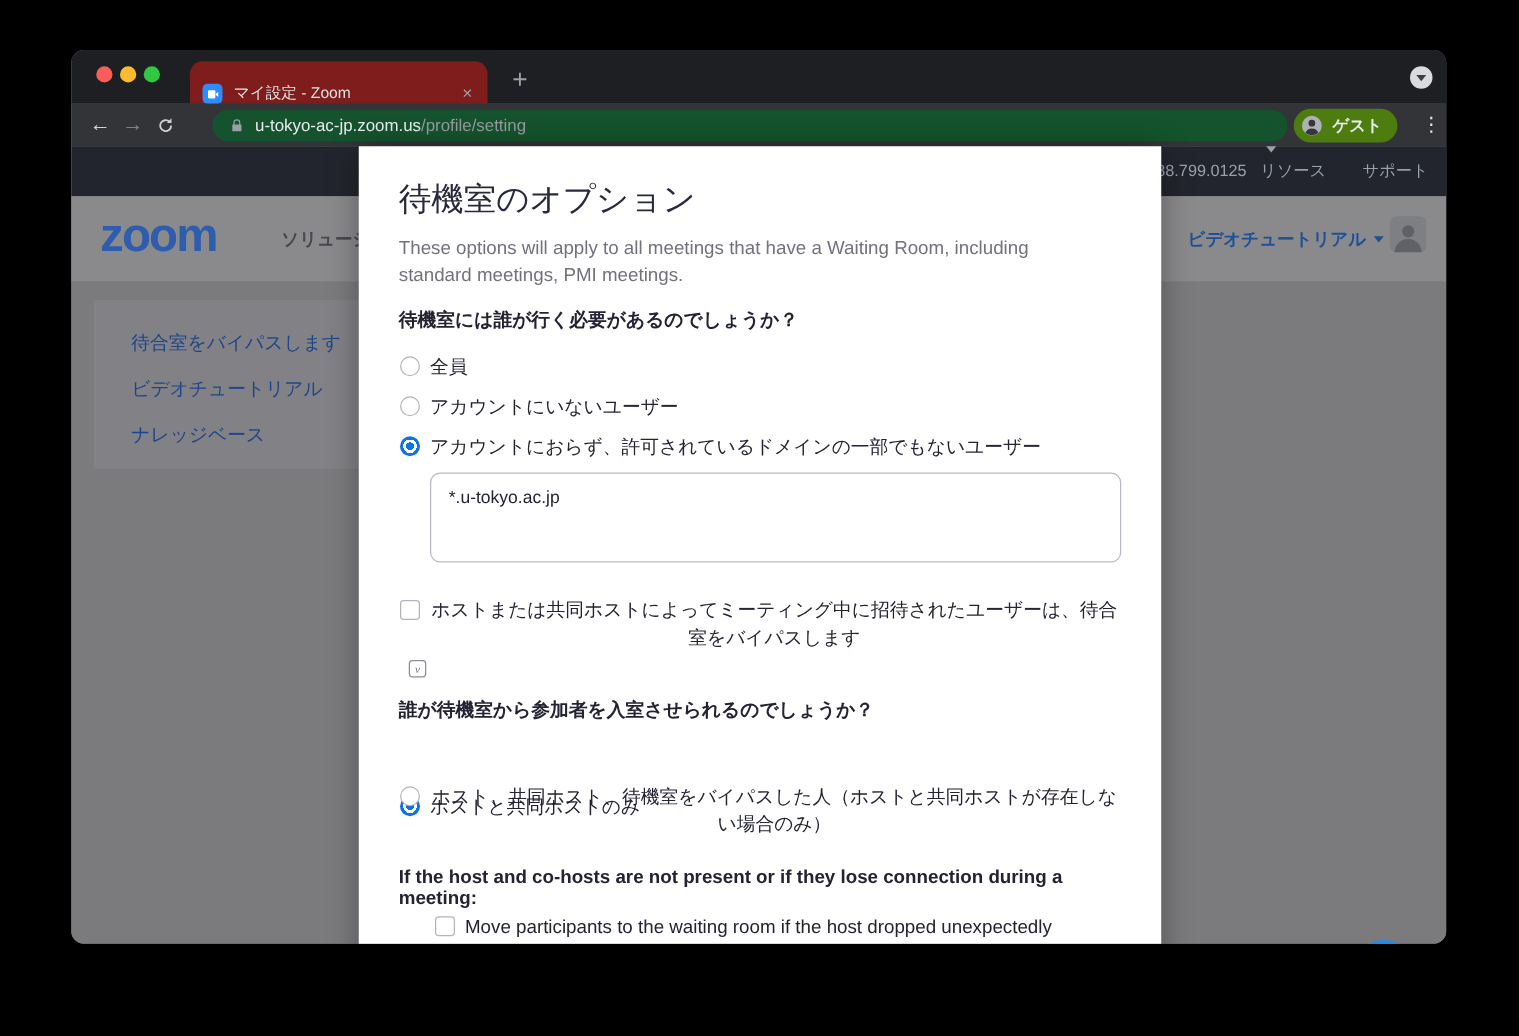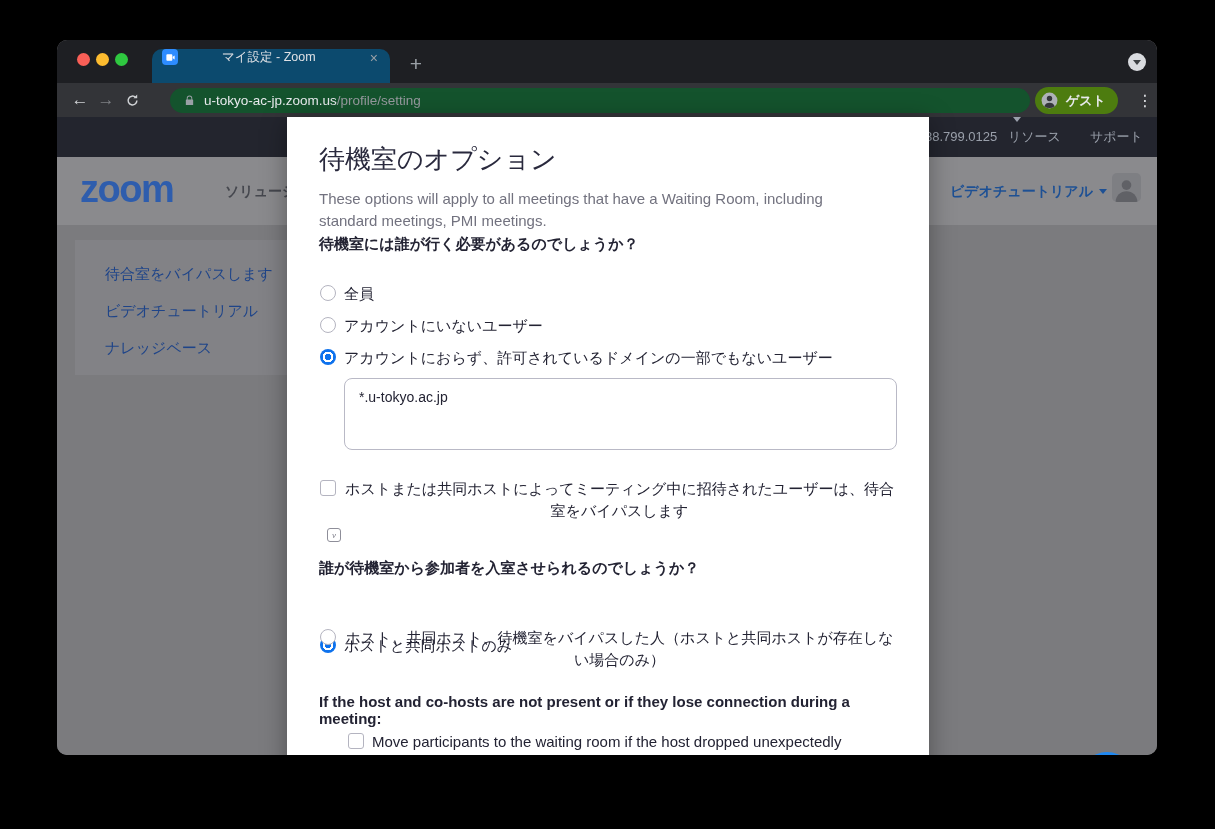--- a/index.html
+++ b/index.html
@@ -8,22 +8,22 @@
 
   .window { position:absolute; left:57px; top:40px; width:1100px; height:715px;
             border-radius:10px; overflow:hidden; background:#7b7b7e; }
 
   
   .tabstrip { position:absolute; left:0; top:0; width:100%; height:43px; background:#1e1f23; }
   .light { position:absolute; top:13px; width:13px; height:13px; border-radius:50%; }
   .light.r { left:20px; background:#f95f57; }
   .light.y { left:39px; background:#fcbb2f; }
   .light.g { left:58px; background:#2fc840; }
-  .tab { position:absolute; left:95px; top:9px; width:238px; height:34px; background:#0c4a6e;
-         border-radius:10px 10px 0 0; display:flex; align-items:flex-start; padding:0 10px;gap:35px; }
+  .tab { position:absolute; left:95px; top:9px; width:238px; height:34px; background:#7f1d1d;
+         border-radius:10px 10px 0 0; display:flex; align-items:flex-end; padding:0 10px; }
   .favicon { width:16px; height:16px; border-radius:4px; background:#2d8cff; flex:0 0 16px;
              display:flex; align-items:center; justify-content:center; }
   .tab-title { flex:1; margin-left:9px; font-size:12.5px; color:#dfe1e5; white-space:nowrap;
                overflow:hidden; }
   .tab-close { color:#9aa0a6; font-size:14px; line-height:14px; padding:2px; cursor:default; }
   .newtab { position:absolute; left:344px; top:10px; width:30px; height:30px; color:#9aa0a6;
             font-size:21px; text-align:center; line-height:28px; }
   .tabsearch { position:absolute; left:1071px; top:13px; width:18px; height:18px; border-radius:50%;
                background:#d9dbdf; display:flex; align-items:center; justify-content:center; }
   .caret { display:inline-block; width:0; height:0; border-left:4px solid transparent;
@@ -69,21 +69,21 @@
   .quicklink { position:absolute; left:48px; font-size:15px; color:#1e4489; white-space:nowrap; }
   .ql0 { top:40px; } .ql1 { top:77px; } .ql2 { top:114px; }
 
   
   .modal { position:absolute; left:230px; top:0; width:642px; height:715px; background:#fff;
            box-shadow:0 4px 24px rgba(0,0,0,0.35); color:#232333; }
   .m-title { position:absolute; left:32px; top:25px; font-size:26px; font-weight:500; color:#29293d; }
   .m-desc { position:absolute; left:32px; top:71px; width:545px; font-size:15px; line-height:22px;
             color:#72727f; }
   .m-q { position:absolute; left:32px; font-size:15px; font-weight:bold; color:#232333; white-space:nowrap; }
-  .q1 { top:118px; } .q2 { top:442px; } .q3 { top:576px; white-space:normal; width:560px; }
+  .q1 { top:130px; } .q2 { top:442px; } .q3 { top:576px; white-space:normal; width:560px; }
   .opt { position:absolute; left:33px; display:flex; align-items:flex-start; width:575px;text-align:center; }
   .radio { flex:0 0 16px; width:16px; height:16px; border-radius:50%; border:1px solid #b4b4c0;
            background:#fff; margin-top:2px; }
   .radio.selected { border:none;
         background:radial-gradient(circle,#0e72ed 0 3.2px,#fff 3.2px 5.4px,#0e72ed 5.4px 8px); }
   .checkbox { flex:0 0 16px; width:16px; height:16px; border-radius:3px; border:1px solid #b4b4c0;
               background:#fff; margin-top:2px; }
   .opt-label { margin-left:8px; font-size:15px; line-height:22px; color:#232333; }
   .o1a { top:166px; } .o1b { top:198px; } .o1c { top:230px; }
   .domains { position:absolute; left:57px; top:261px; width:553px; height:72px; border:1px solid #b9b9c6;

